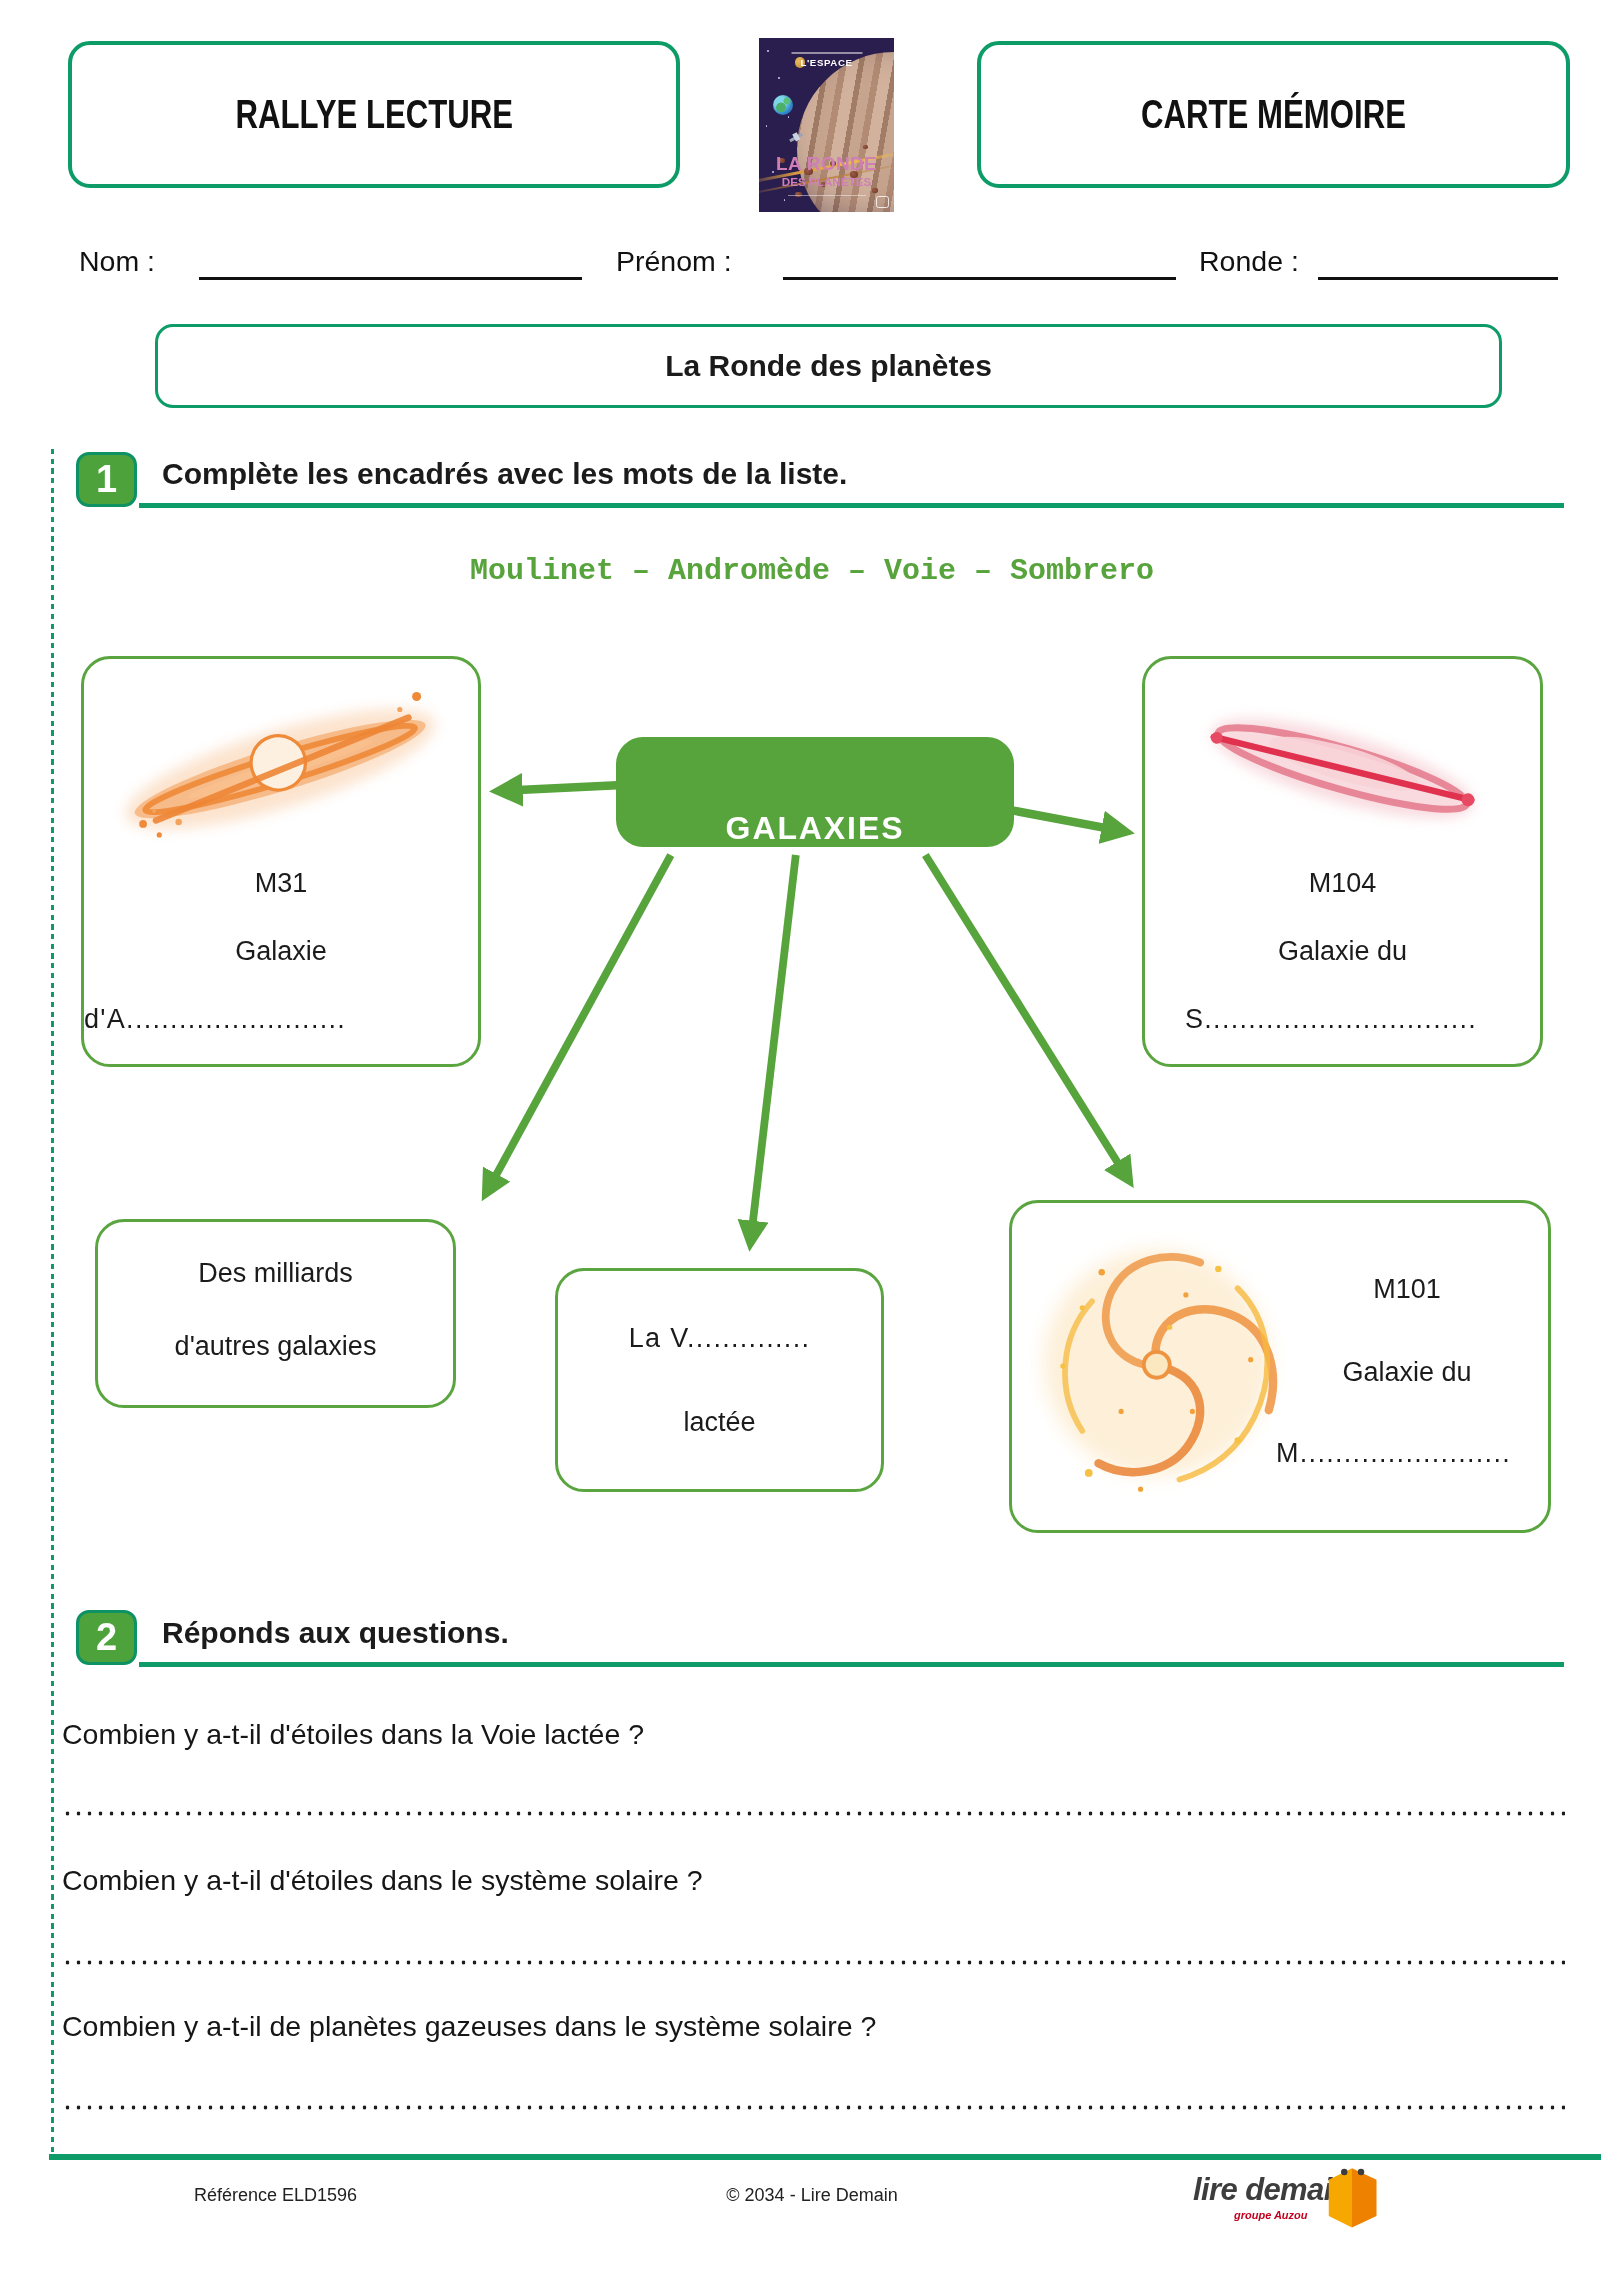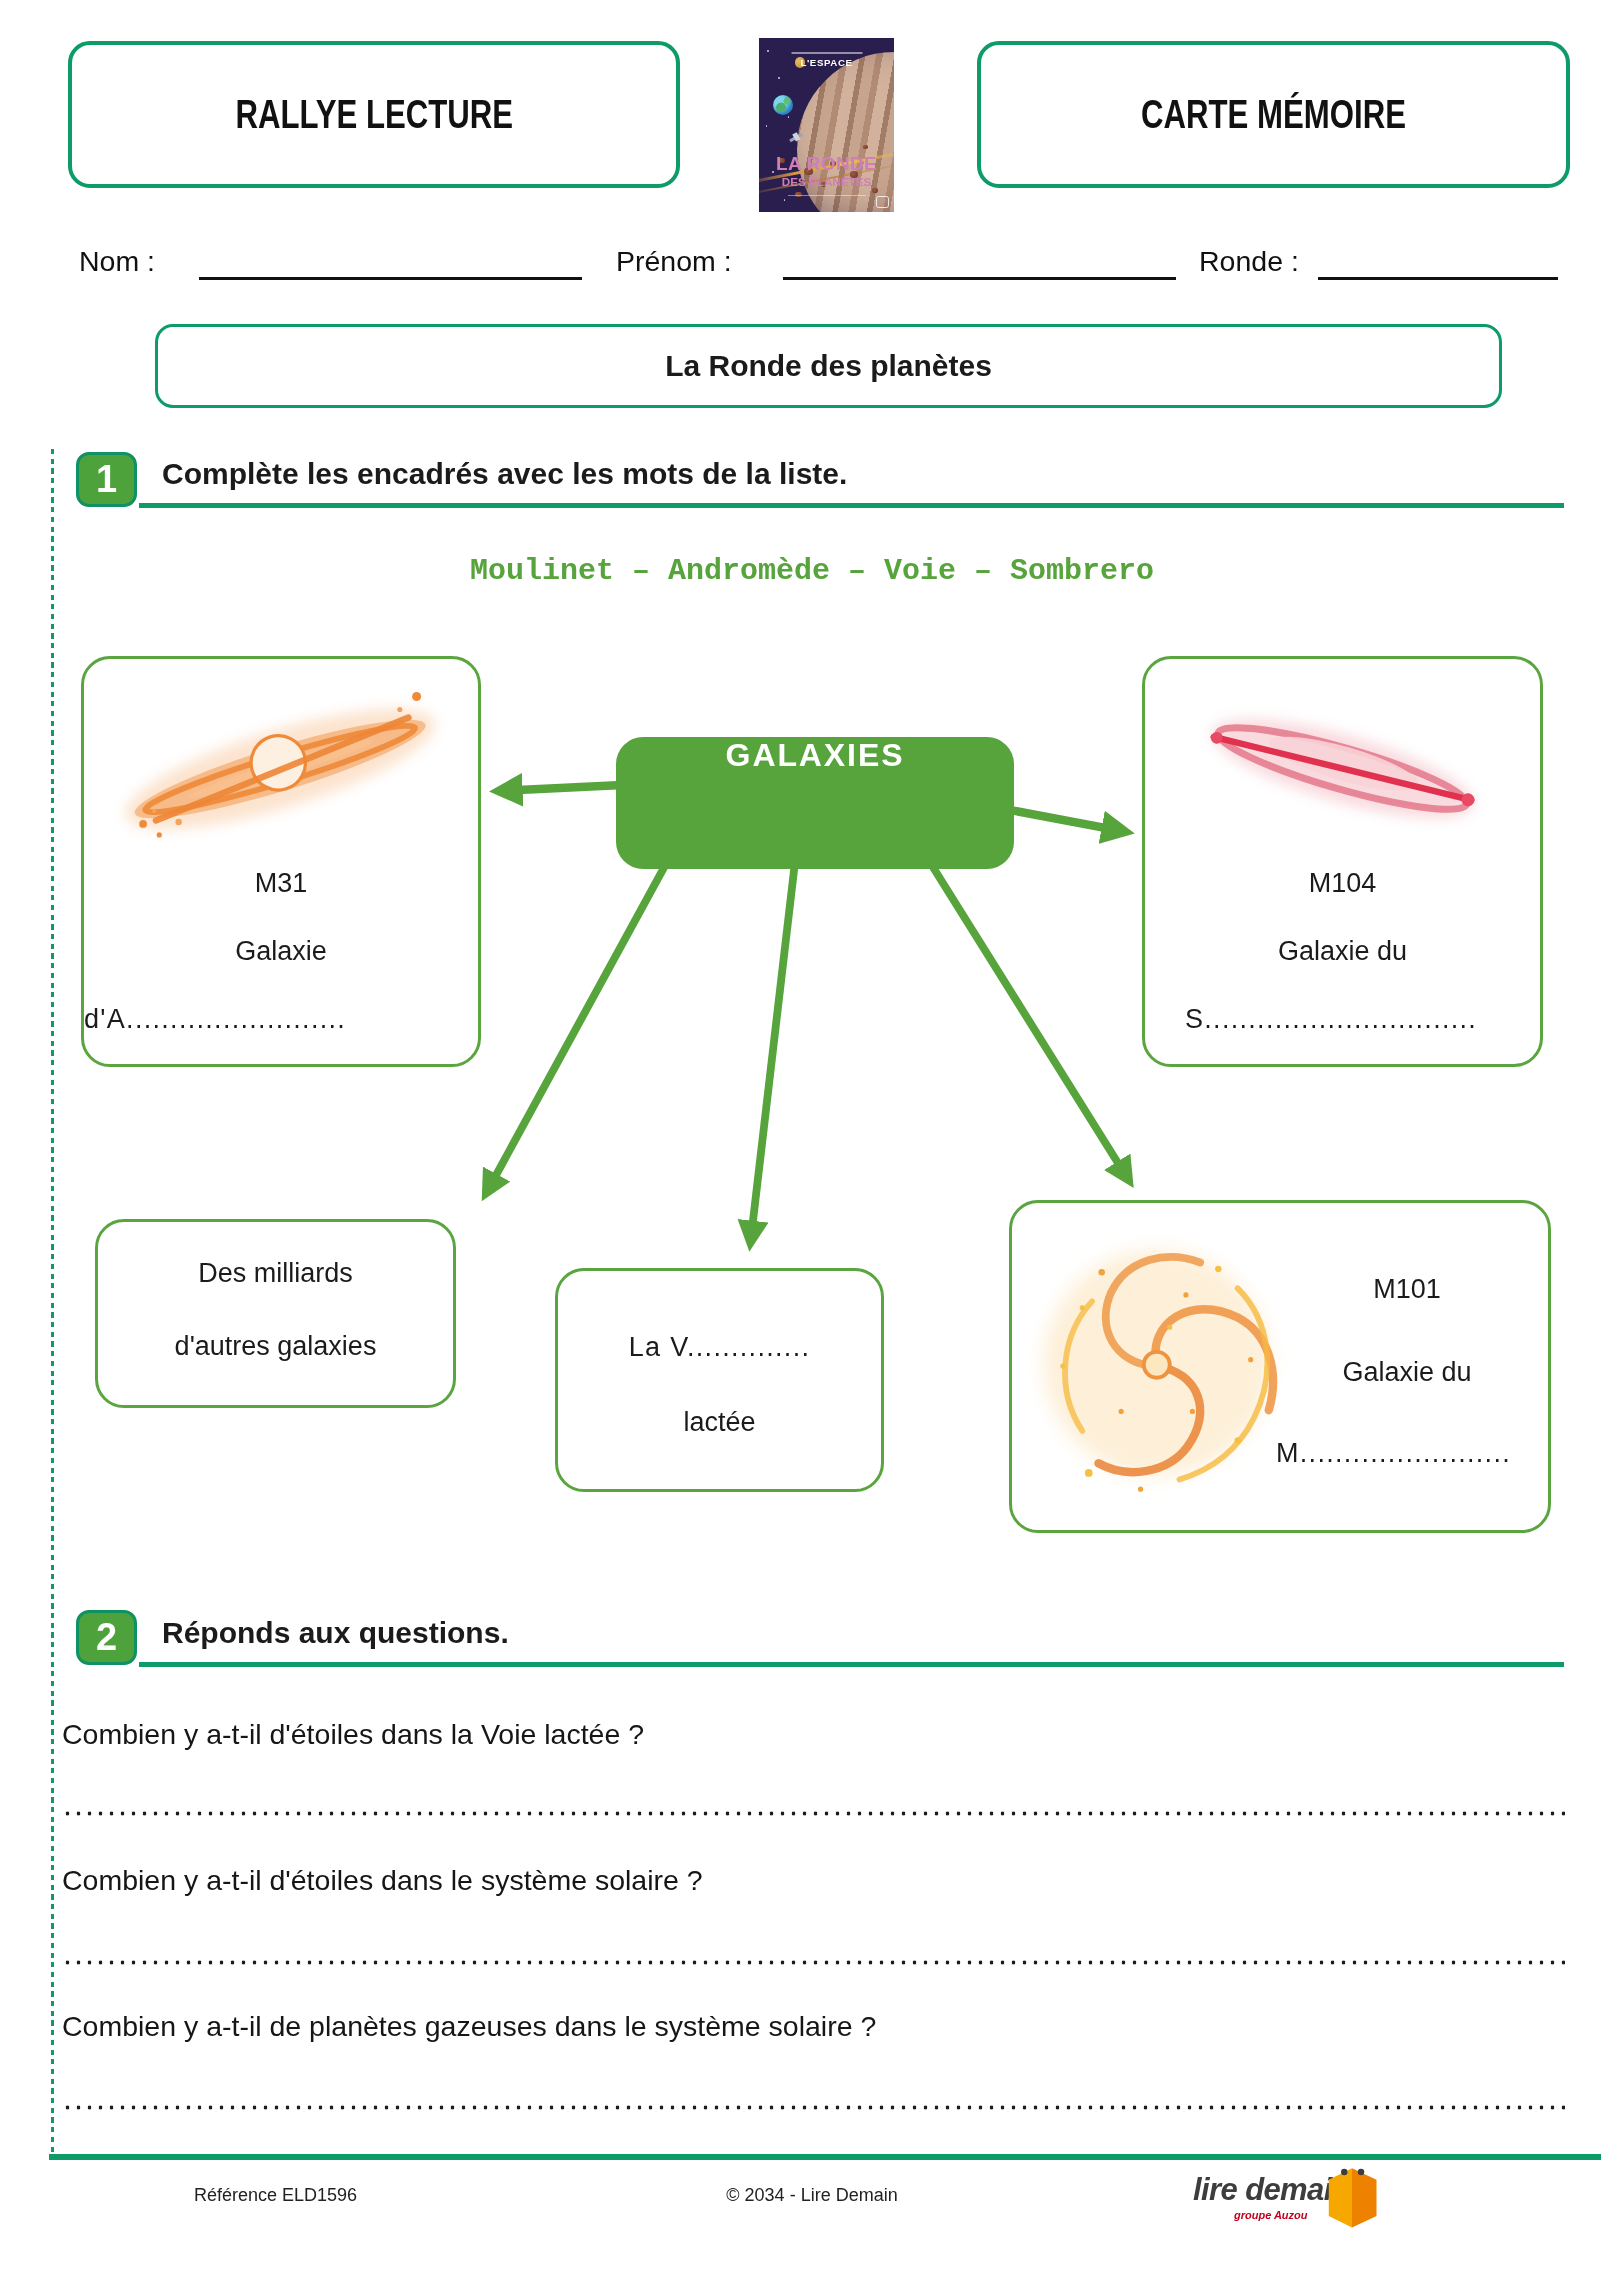--- a/index.html
+++ b/index.html
@@ -73,22 +73,22 @@
   .sec-title { position:absolute; font-size:30px; font-weight:700; }
   .sec-rule { position:absolute; height:5.2px; background:#0d9b68; }
 
   .word-list { position:absolute; left:0; top:554px; width:1624px; text-align:center;
     color:#57a33c; font-size:30px; font-weight:700;font-family:Liberation Mono, monospace; }
 
   
   .dg-box { position:absolute; border:3.9px solid #5aa53f; border-radius:29px; background:#fff; }
   .dg-line { position:absolute; width:100%; text-align:center; font-size:27px; color:#1b1b1b; }
   .dg-dots { letter-spacing:1.3px; }
-  .galaxies-box { position:absolute; left:616px; top:737px; width:398px; height:132px;
-    background:#57a33c; border-radius:27px; display:flex; align-items:flex-start; justify-content:center; }
+  .galaxies-box { position:absolute; left:616px; top:737px; width:398px; height:110px;
+    background:#57a33c; border-radius:27px; display:flex; align-items:flex-end; justify-content:center; }
   .galaxies-box span { color:#fff; font-size:32px; font-weight:700; letter-spacing:1.9px; }
   .arrow-layer { position:absolute; left:0; top:0; pointer-events:none; }
 
   
   .question { position:absolute; left:62px; font-size:28.5px; color:#161616; }
   .dotline { position:absolute; left:62px; width:1503px; height:6.5px;
     background-image:radial-gradient(circle, #1c1c1c 1.7px, rgba(0,0,0,0) 2.1px);
     background-size:11px 6.5px; background-repeat:repeat-x; background-position:left center; }
 
   
@@ -230,21 +230,21 @@
     <div class="dg-line" style="top:277px">Galaxie du</div>
     <div class="dg-line dg-dots" style="top:345px;text-align:left;padding-left:40px;box-sizing:border-box">S...............................</div>
   </div>
 
   <div class="dg-box" style="left:95px;top:1219px;width:355px;height:183px">
     <div class="dg-line" style="top:36px">Des milliards</div>
     <div class="dg-line" style="top:109px">d'autres galaxies</div>
   </div>
 
   <div class="dg-box" style="left:555px;top:1268px;width:323px;height:218px">
-    <div class="dg-line dg-dots" style="top:61px">La V..............</div>
+    <div class="dg-line dg-dots" style="top:52px">La V..............</div>
     <div class="dg-line" style="top:136px">lactée</div>
   </div>
 
   <div class="dg-box" style="left:1009px;top:1200px;width:536px;height:327px">
     <svg style="position:absolute;left:11.7px;top:14.3px" width="272" height="295" viewBox="0 0 420 455">
       <defs>
           <filter id="bl3" x="-40%" y="-40%" width="180%" height="180%">
             <feGaussianBlur stdDeviation="14"></feGaussianBlur>
           </filter>
         </defs>

